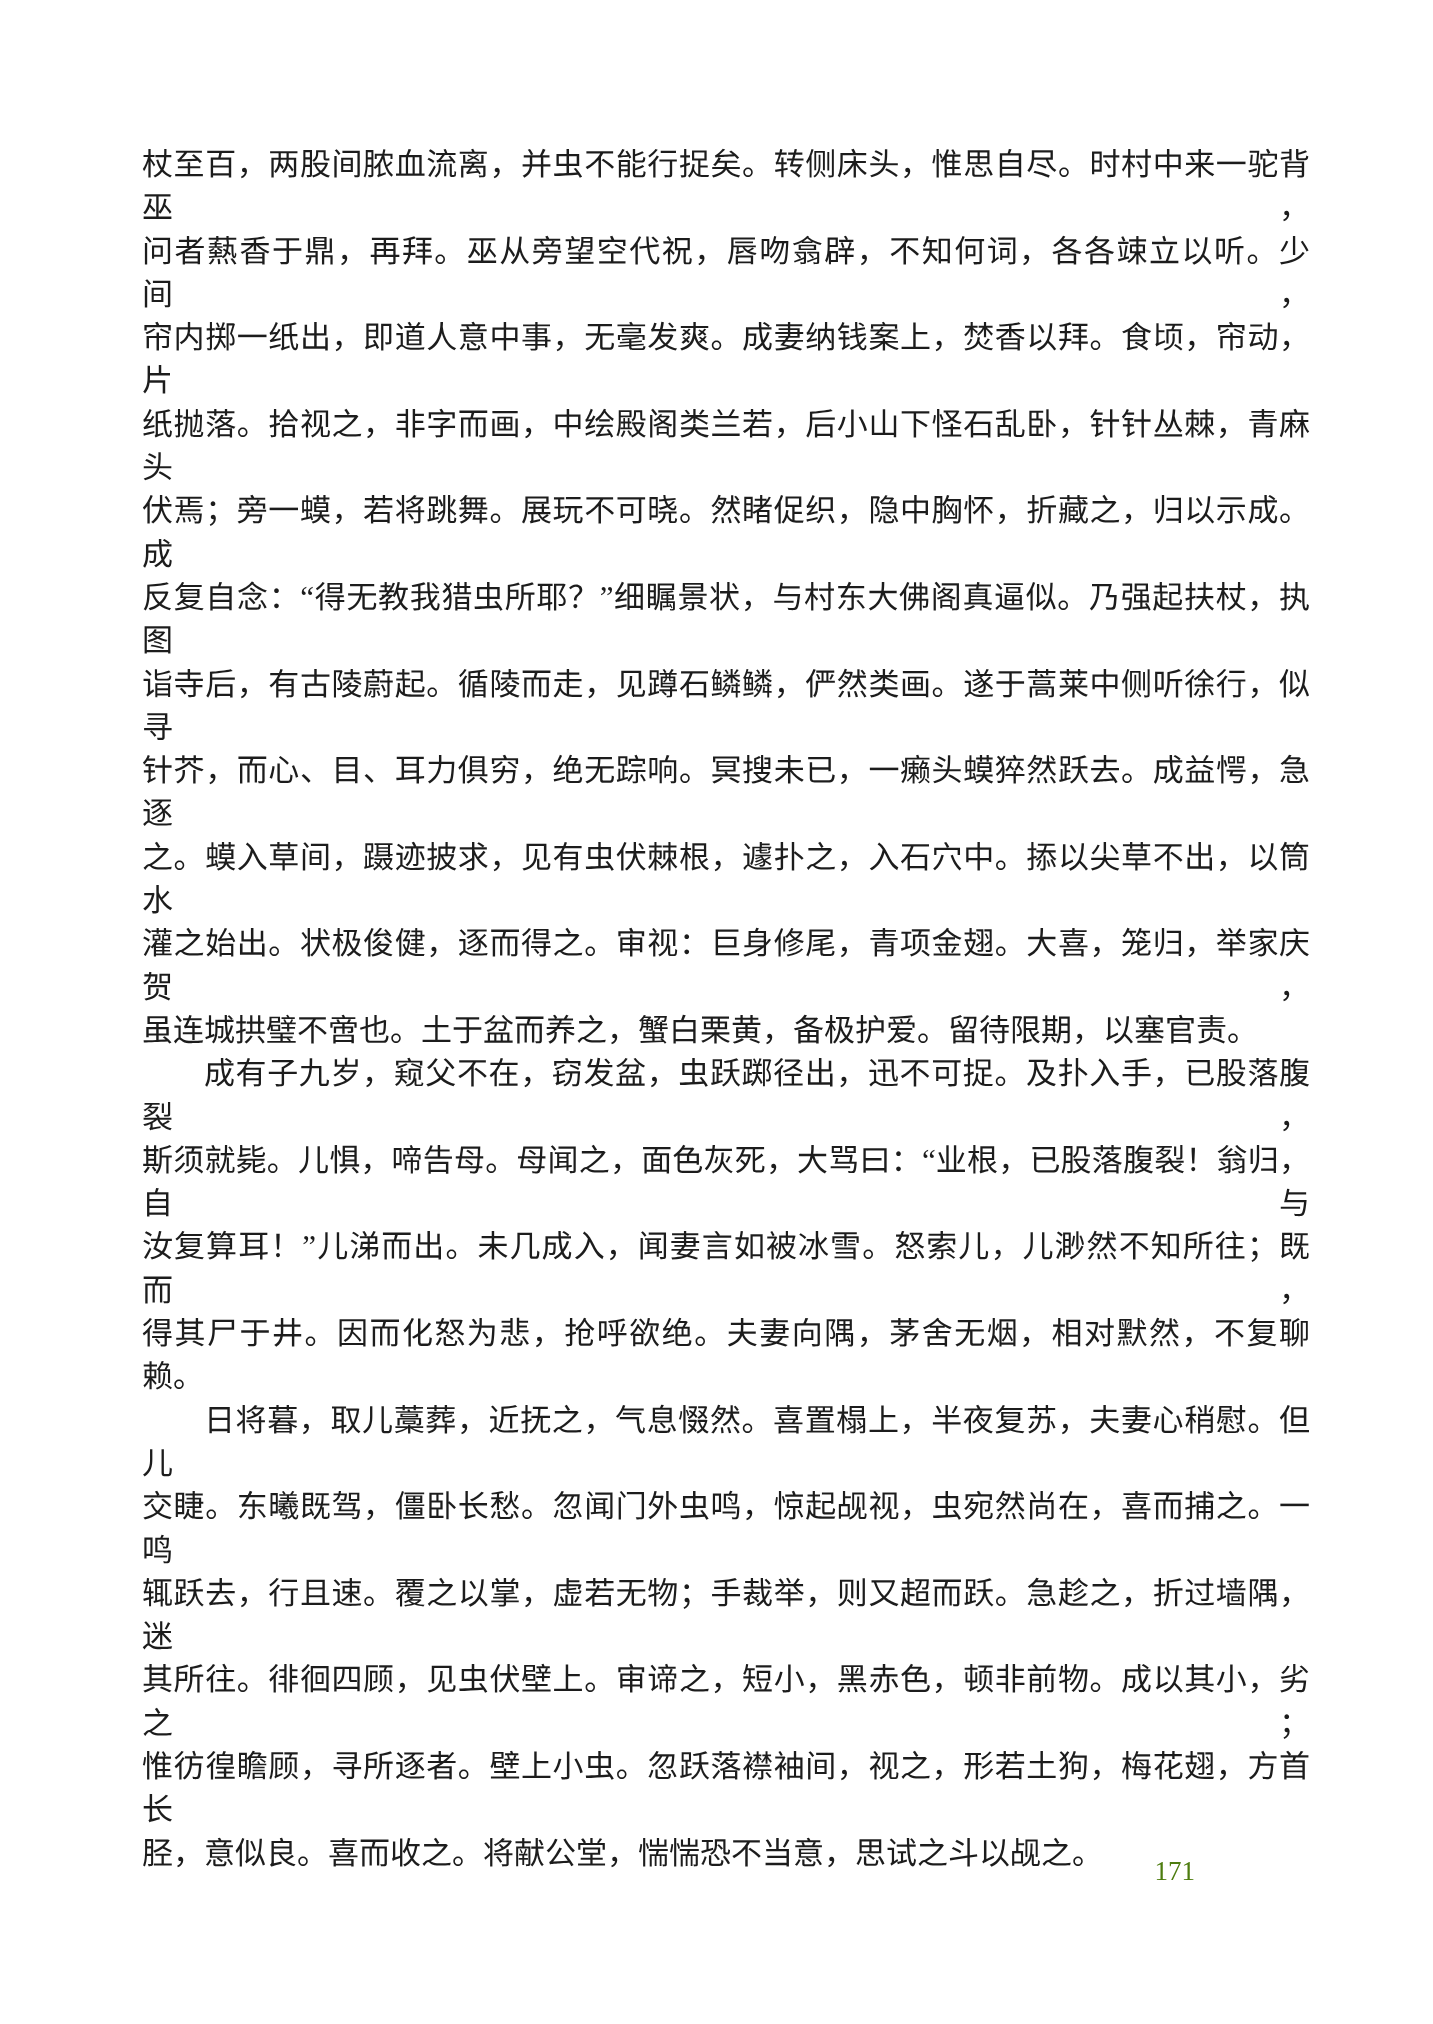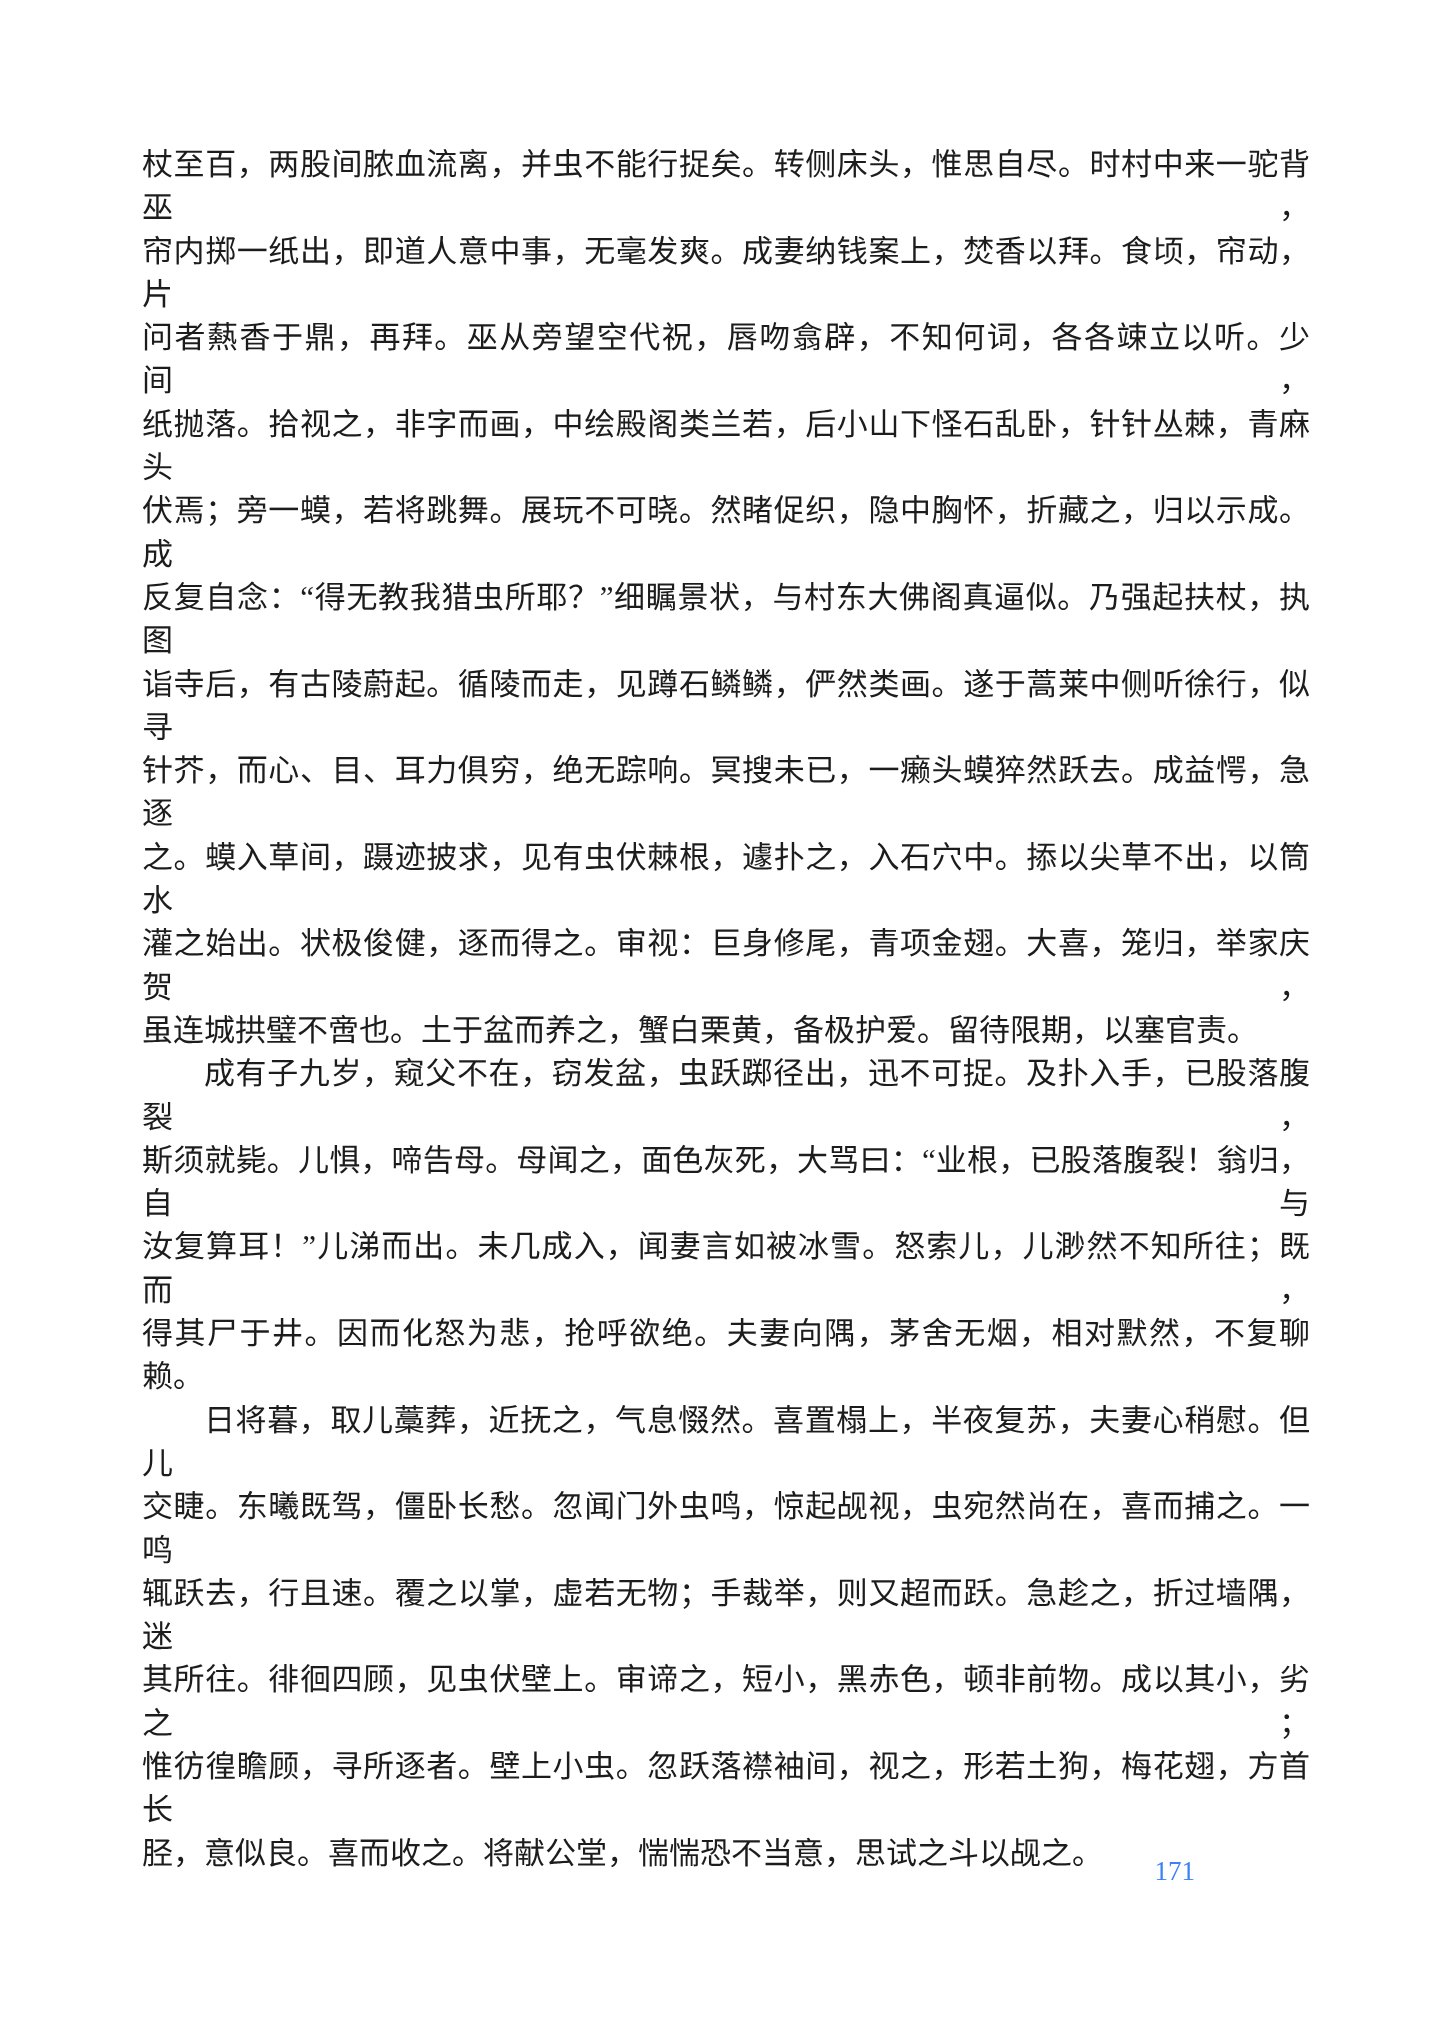--- a/index.html
+++ b/index.html
@@ -37,32 +37,32 @@
   }
   .line.indent {
     text-indent: 2em;
   }
   .page-number {
     position: absolute;
     top: 1855px;
     right: 153px;
     font-size: 27px;
     line-height: 32px;
-    color: #3b82f6;
+    color: #4d7c0f;
     font-family: "Liberation Serif", "DejaVu Serif", serif;
   }
 </style>
 </head>
 <body>
 
 <div class="page">
   <main class="text-body">
       <div class="line">杖至百，两股间脓血流离，并虫不能行捉矣。转侧床头，惟思自尽。时村中来一驼背巫，</div>
+      <div class="line">问者爇香于鼎，再拜。巫从旁望空代祝，唇吻翕辟，不知何词，各各竦立以听。少间，</div>
       <div class="line">帘内掷一纸出，即道人意中事，无毫发爽。成妻纳钱案上，焚香以拜。食顷，帘动，片</div>
-      <div class="line">问者爇香于鼎，再拜。巫从旁望空代祝，唇吻翕辟，不知何词，各各竦立以听。少间，</div>
       <div class="line">纸抛落。拾视之，非字而画，中绘殿阁类兰若，后小山下怪石乱卧，针针丛棘，青麻头</div>
       <div class="line">伏焉；旁一蟆，若将跳舞。展玩不可晓。然睹促织，隐中胸怀，折藏之，归以示成。成</div>
       <div class="line">反复自念：“得无教我猎虫所耶？”细瞩景状，与村东大佛阁真逼似。乃强起扶杖，执图</div>
       <div class="line">诣寺后，有古陵蔚起。循陵而走，见蹲石鳞鳞，俨然类画。遂于蒿莱中侧听徐行，似寻</div>
       <div class="line">针芥，而心、目、耳力俱穷，绝无踪响。冥搜未已，一癞头蟆猝然跃去。成益愕，急逐</div>
       <div class="line">之。蟆入草间，蹑迹披求，见有虫伏棘根，遽扑之，入石穴中。掭以尖草不出，以筒水</div>
       <div class="line">灌之始出。状极俊健，逐而得之。审视：巨身修尾，青项金翅。大喜，笼归，举家庆贺，</div>
       <div class="line last">虽连城拱璧不啻也。土于盆而养之，蟹白栗黄，备极护爱。留待限期，以塞官责。</div>
       <div class="line indent">成有子九岁，窥父不在，窃发盆，虫跃踯径出，迅不可捉。及扑入手，已股落腹裂，</div>
       <div class="line">斯须就毙。儿惧，啼告母。母闻之，面色灰死，大骂曰：“业根，已股落腹裂！翁归，自与</div>

